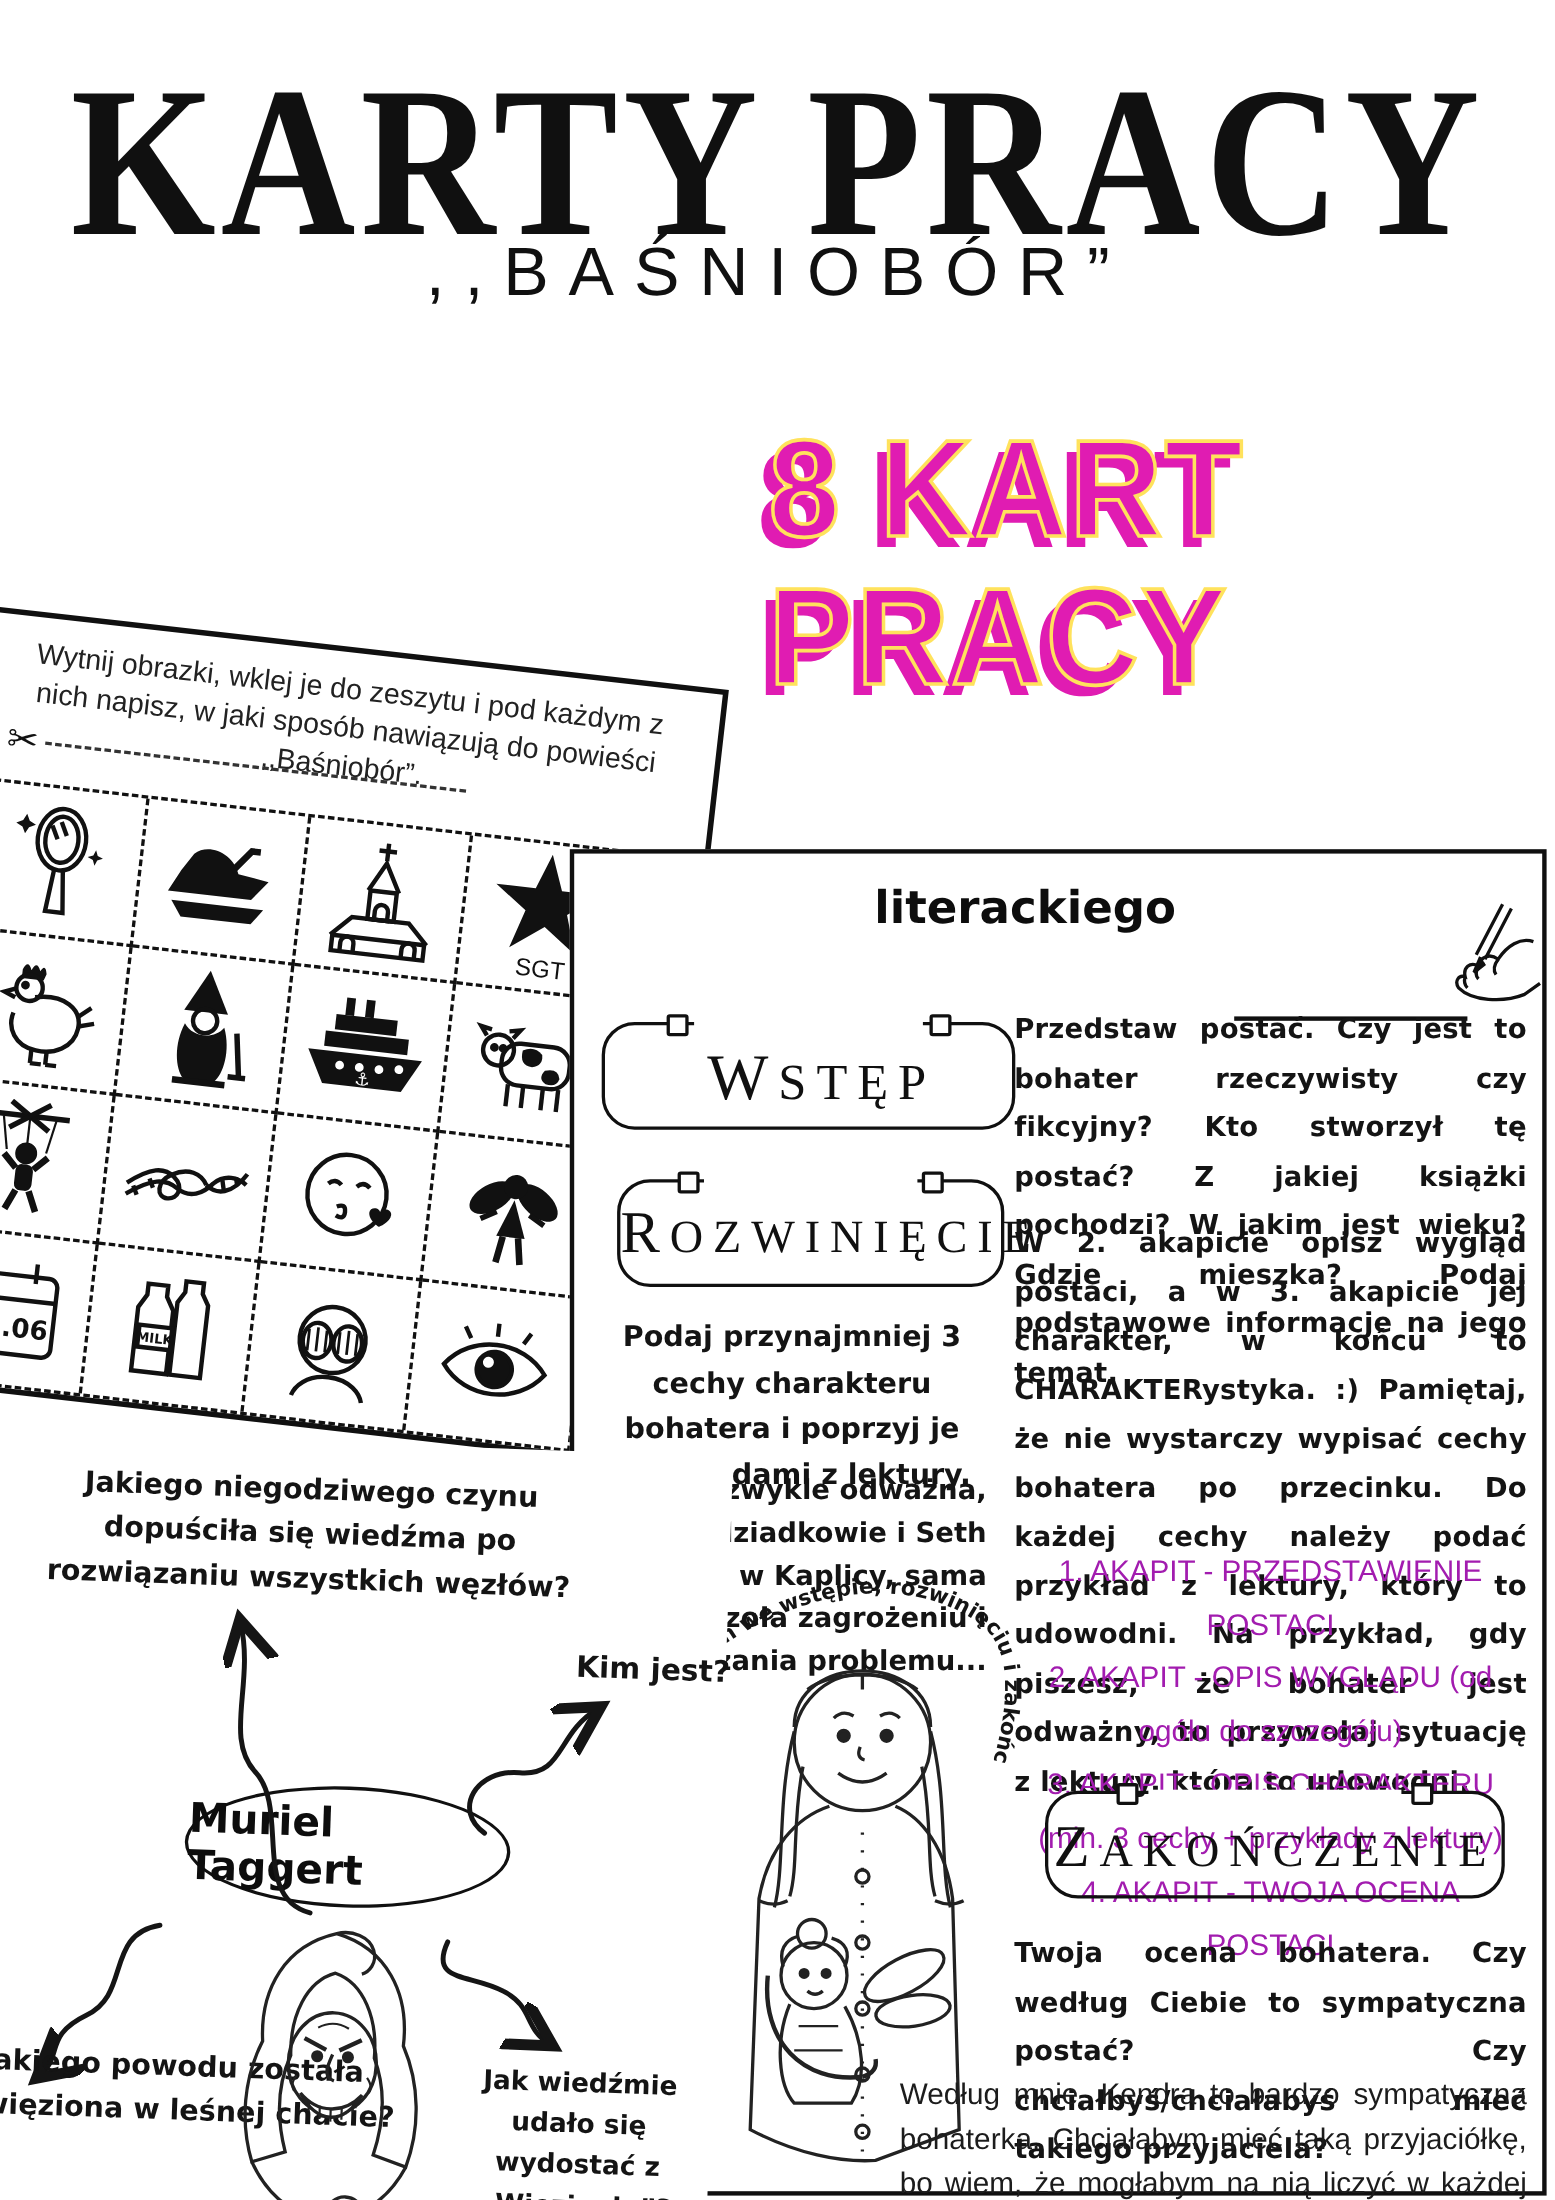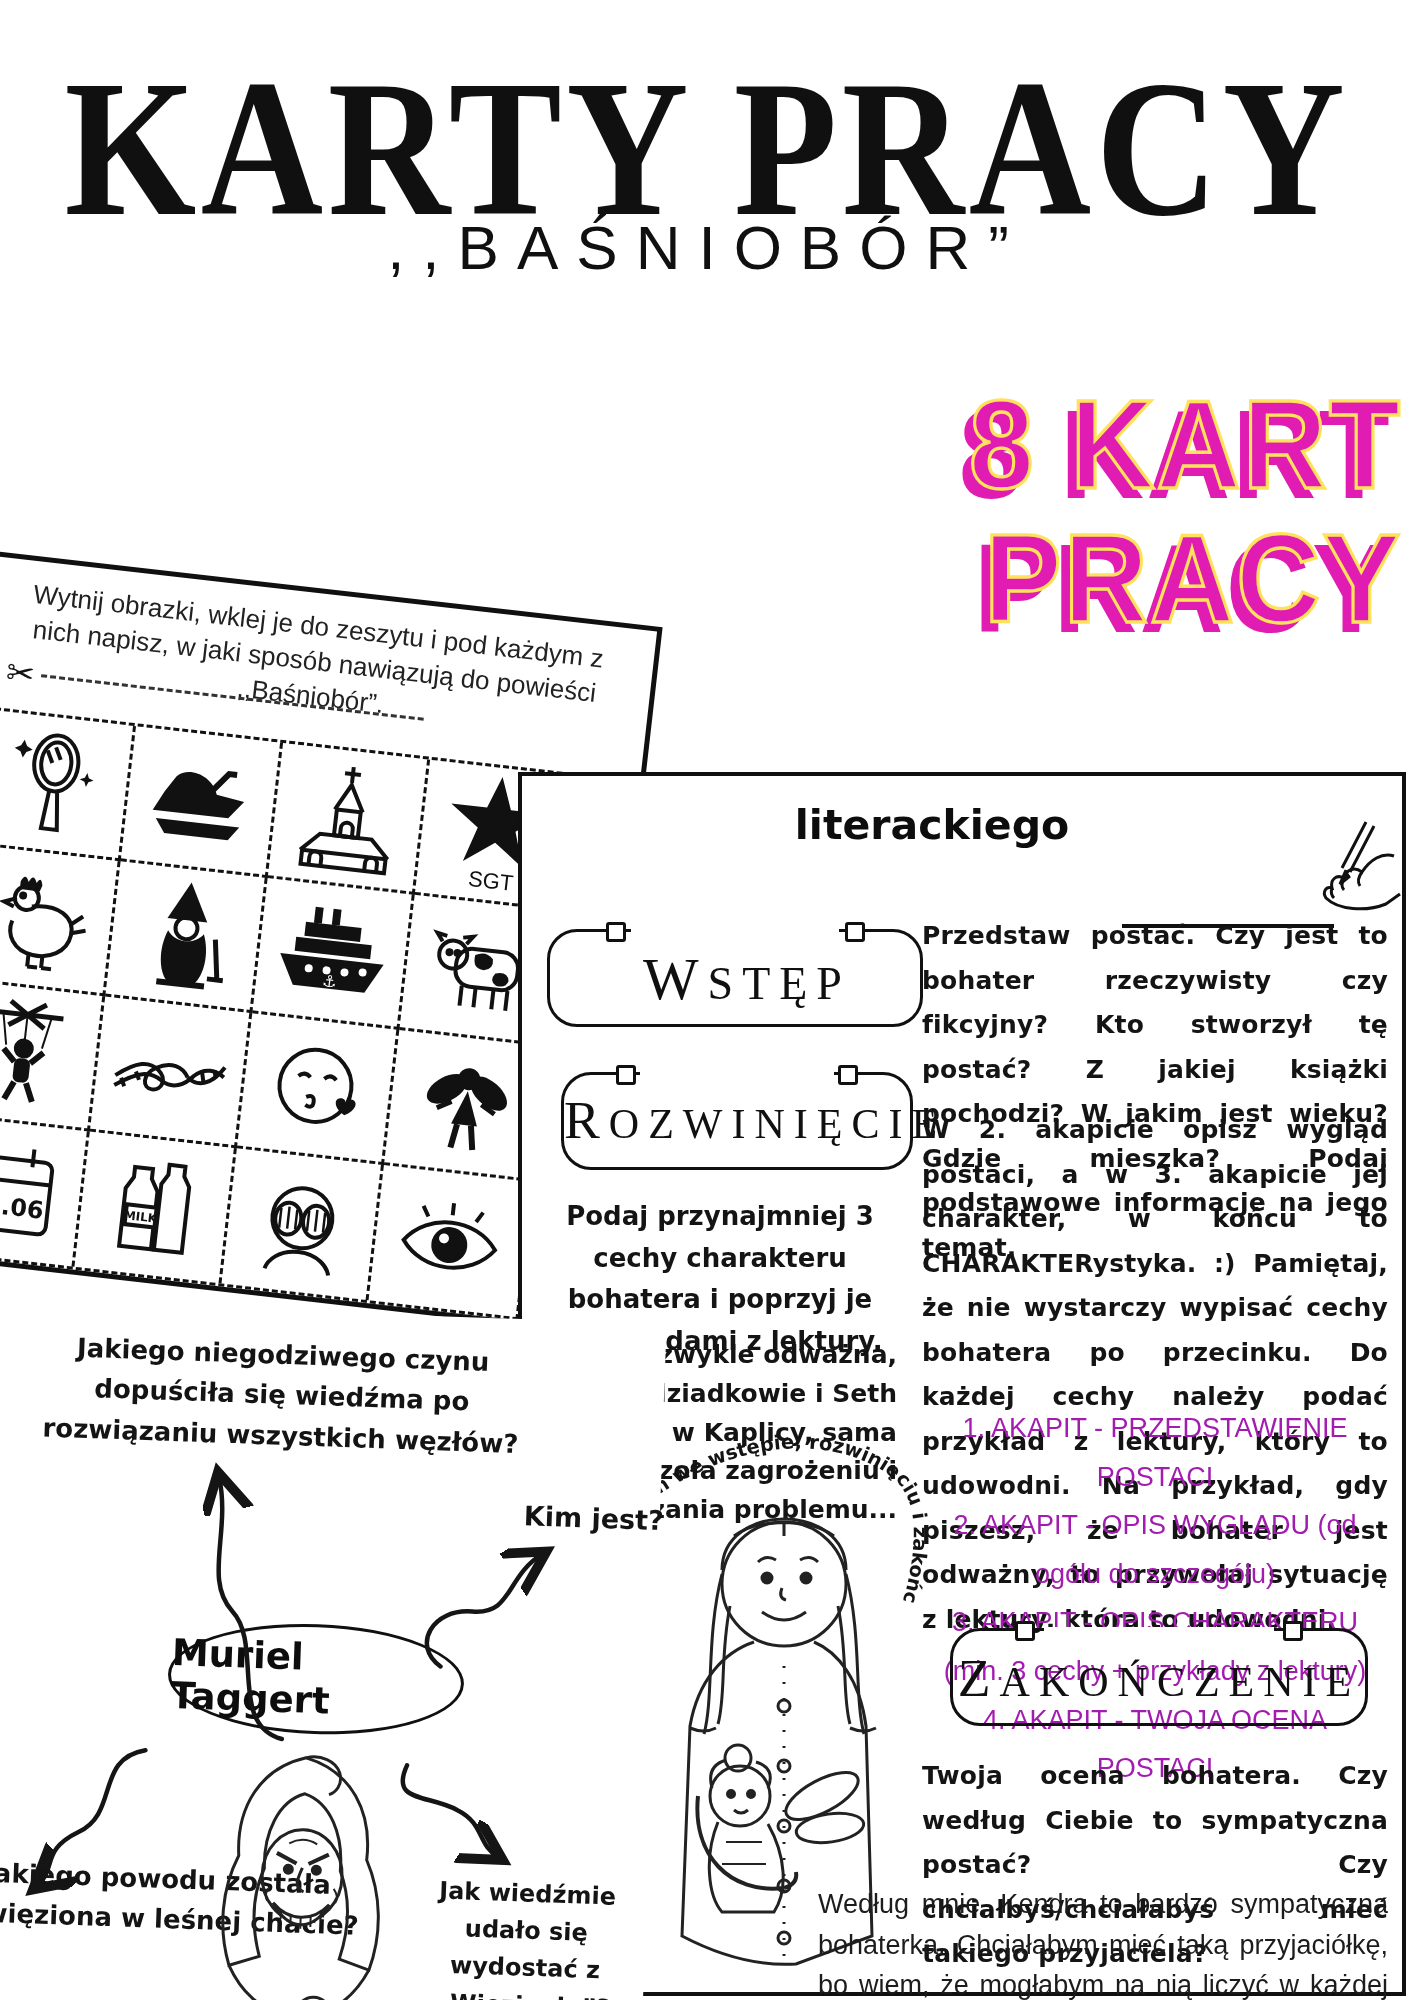--- a/index.html
+++ b/index.html
@@ -7,21 +7,21 @@
        font-family:"Liberation Sans",sans-serif;color:#111;}
   .abs{position:absolute;}
 
   
   .main-title{left:0;top:36px;width:1414px;text-align:center;
     font-family:"Liberation Serif",serif;font-weight:700;font-size:150px;
     letter-spacing:4px;transform:scale(1.13,1.3);transform-origin:top center;
     color:#101010;white-space:nowrap;}
   .sub-title{left:0;top:212px;width:1414px;text-align:center;
     font-size:62px;font-weight:400;letter-spacing:18px;color:#101010;white-space:nowrap;}
-  .badge{left:729px;top:378px;width:660px;text-align:right;
+  .badge{left:712px;top:378px;width:660px;text-align:left;
     font-weight:700;font-size:112px;line-height:1.2;letter-spacing:2px;
     -webkit-text-stroke:3px #ffe25c;white-space:nowrap;}
   .badge div{transform:scale(1.04,1.12);}
 
   
   .page{position:absolute;background:#fff;}
   #page-cutout{left:-15px;top:550px;width:672px;height:700px;z-index:10;
     border:5px solid #101010;transform:rotate(6.5deg);transform-origin:top left;}
   #page-main{left:518px;top:772px;width:880px;height:1216px;z-index:20;
     border:4px solid #101010;}

